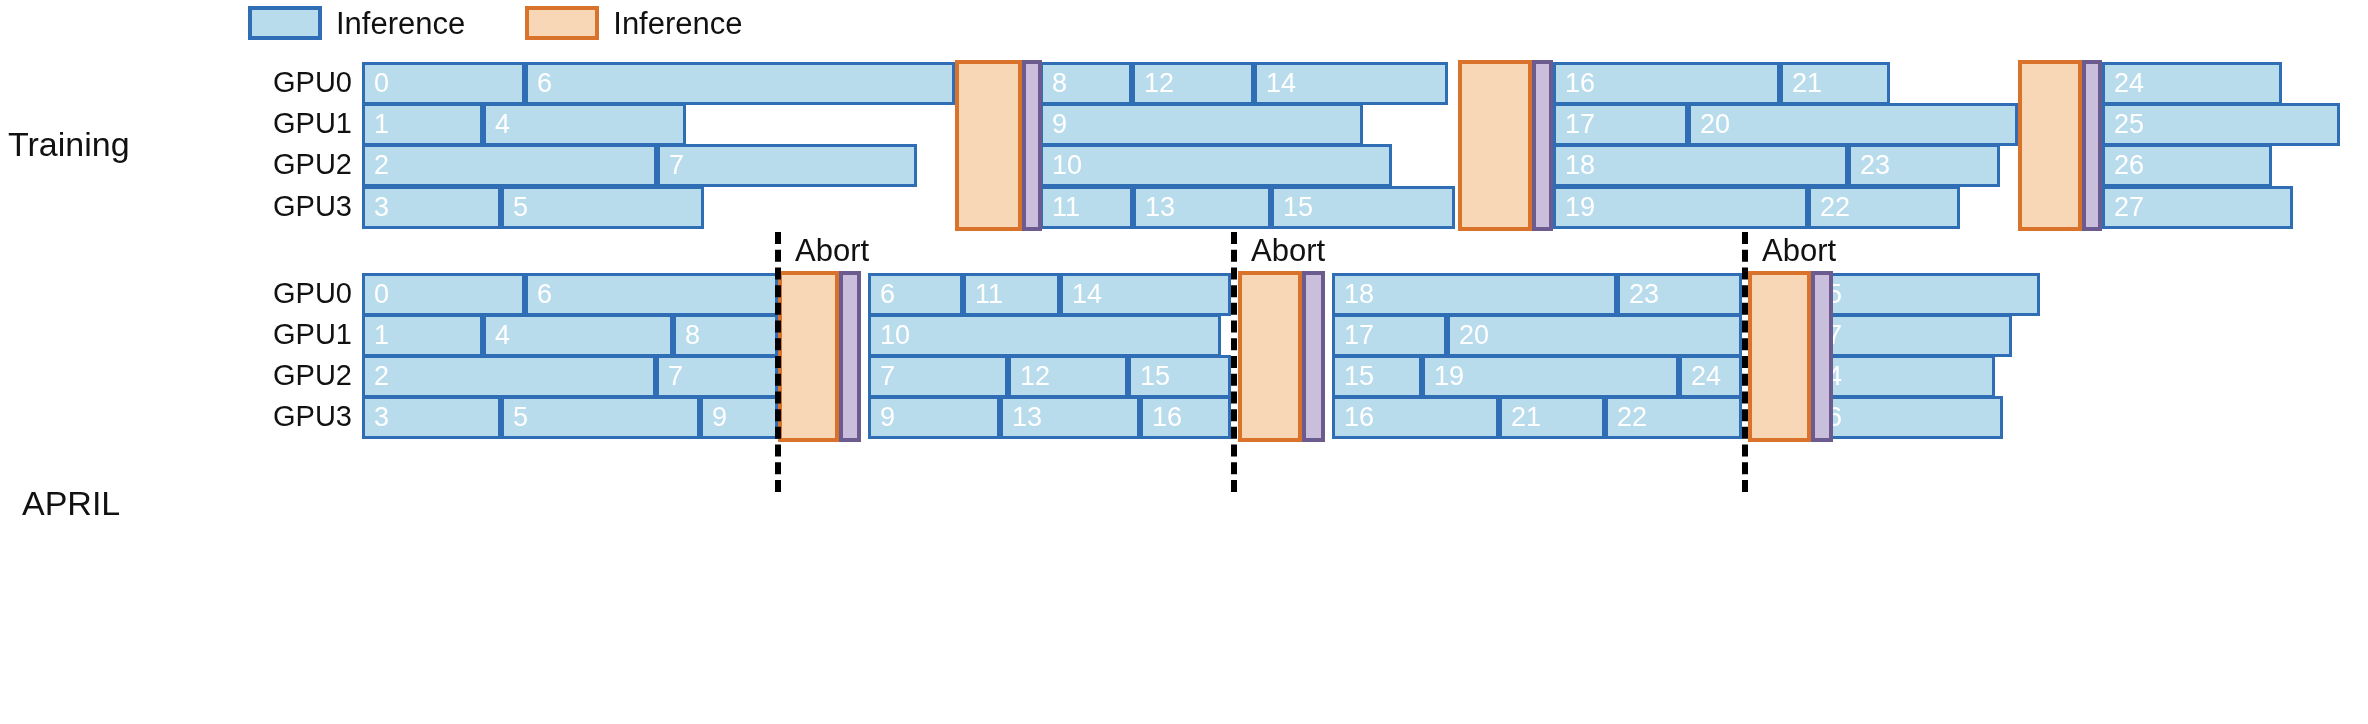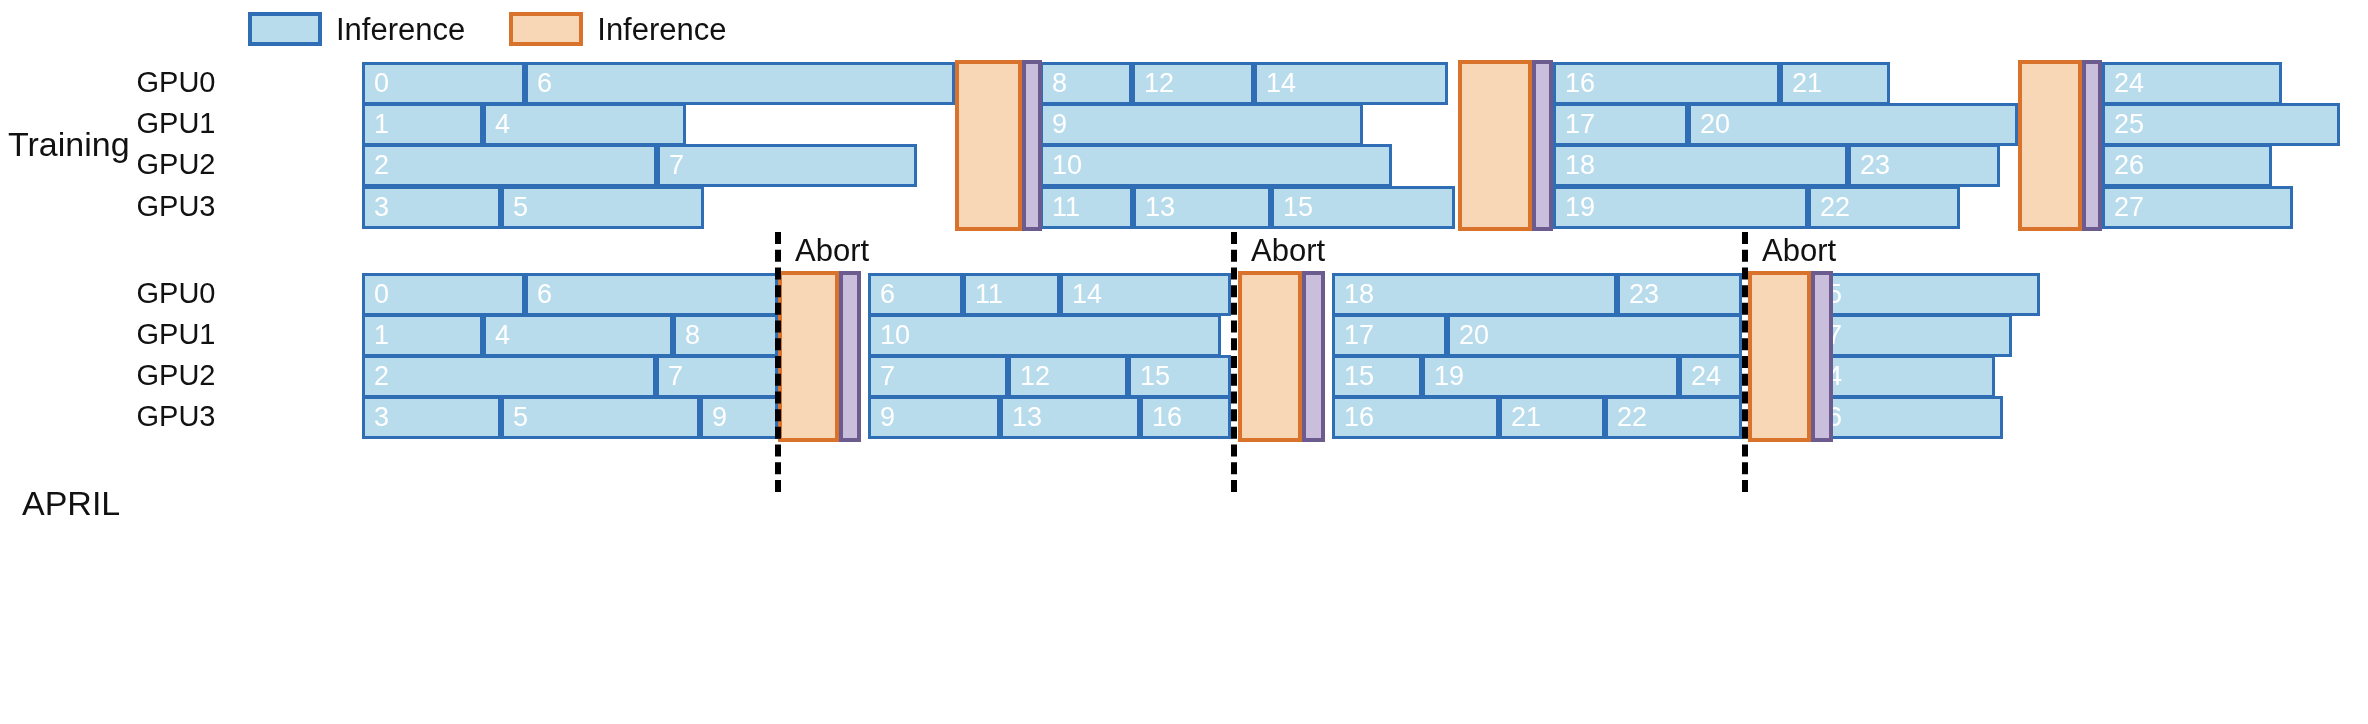--- a/index.html
+++ b/index.html
@@ -17,22 +17,22 @@
 
   #root { position: absolute; inset: 0; }
 
   
   .legend {
     position: absolute;
     left: 248px;
     top: 6px;
     height: 40px;
     display: flex;
-    align-items: flex-end;
-    gap: 0px;
+    align-items: flex-start;
+    gap: 16px;
   }
   .legend-item {
     display: flex;
     align-items: center;
     margin-right: 44px;
   }
   .legend-swatch {
     width: 74px;
     height: 34px;
     box-sizing: border-box;
@@ -56,21 +56,21 @@
     white-space: nowrap;
   }
   #label-standard { left: 8px;  top: 125px; }
   #label-april    { left: 22px; top: 484px; }
 
   
   .gpu-label {
     position: absolute;
     left: 0px;
     width: 352px;
-    text-align: center;
+    text-align: right;
     font-size: 29px;
     color: #111111;
     white-space: nowrap;
   }
 
   
   .plane { position: absolute; left: 0; top: 0; width: 2368px; }
 
   
   .bar {

